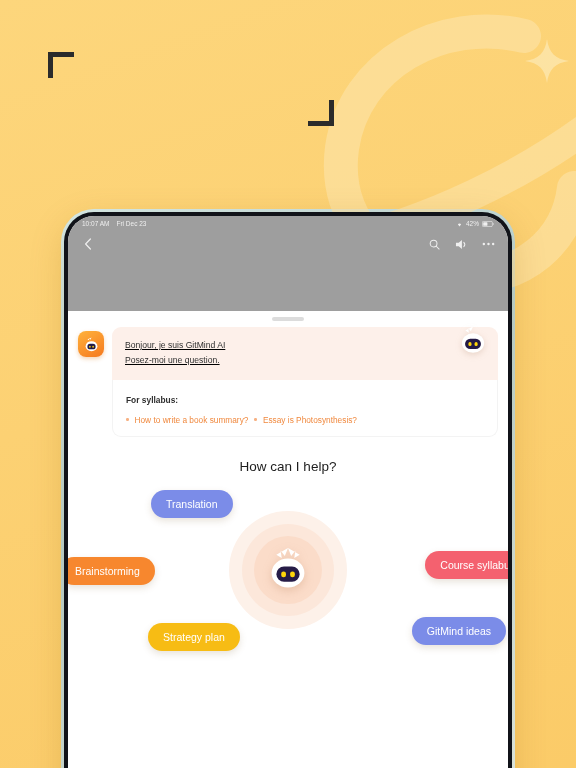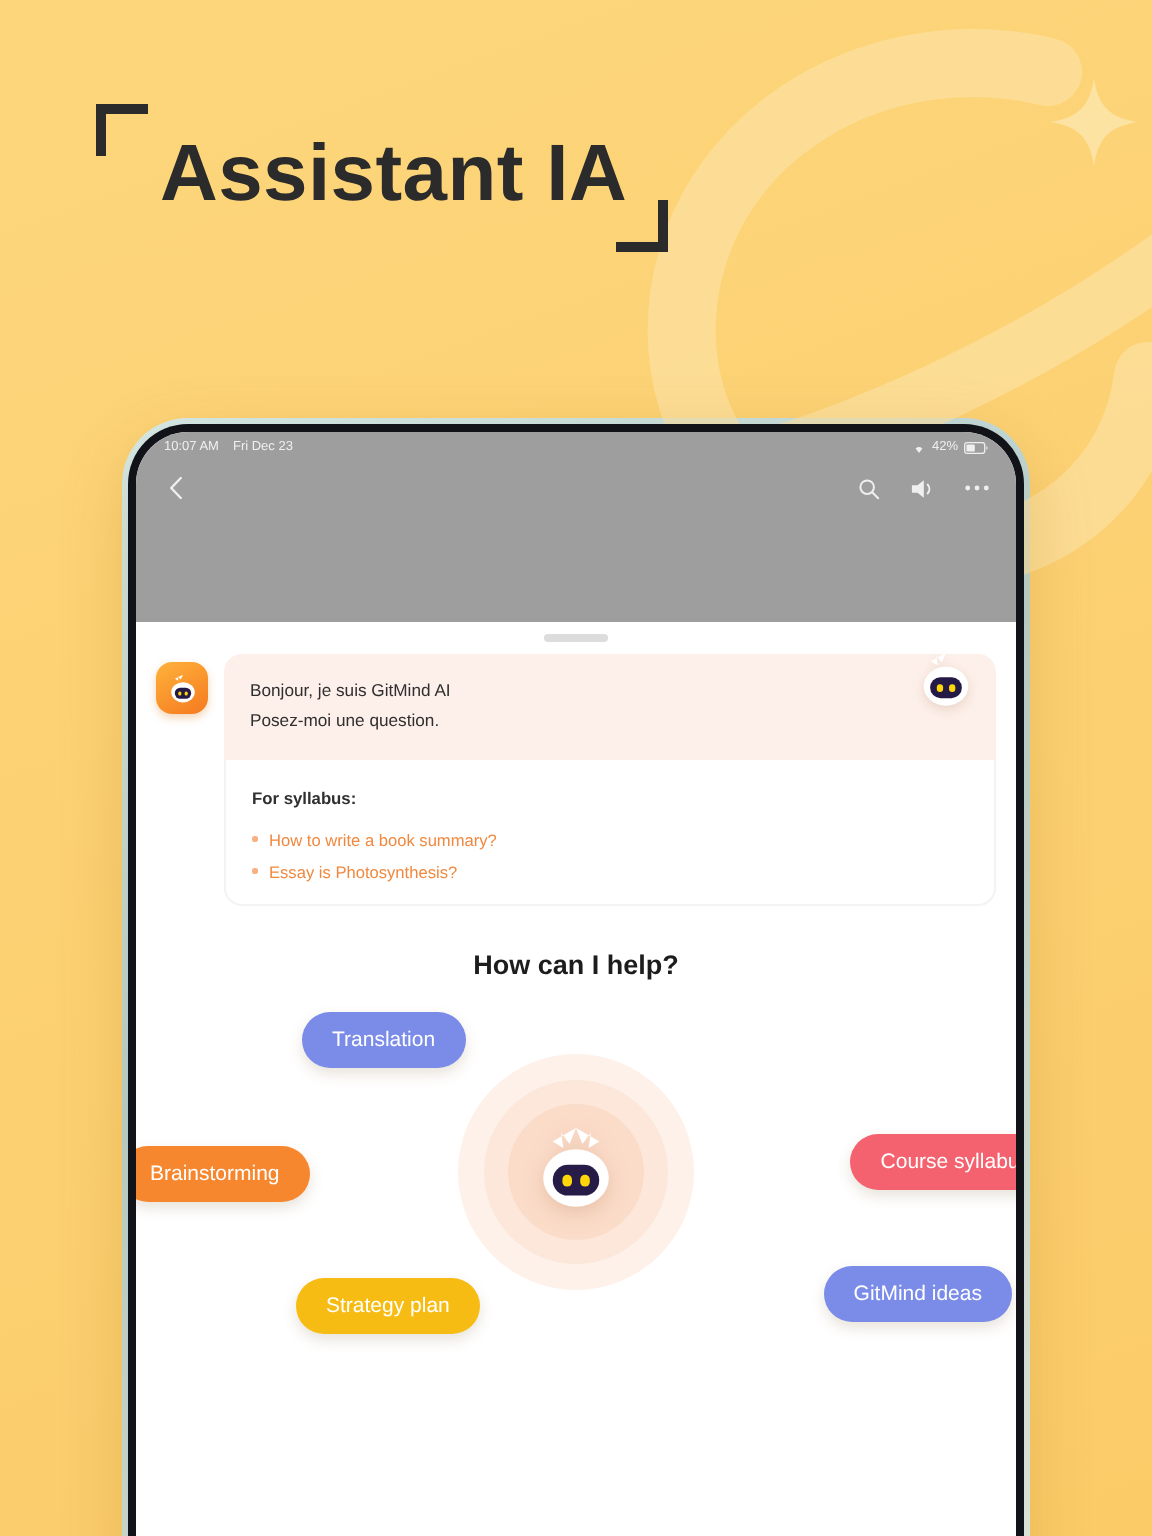--- a/index.html
+++ b/index.html
@@ -149,20 +149,21 @@
     box-shadow:0 2px 4px rgba(220,120,20,.3);
   }
   .bot-badge svg { width:19px; height:19px; display:block; }
 
   .bubble-group { flex:1 1 auto; position:relative; }
   .bubble-top {
     background:#fdf0ea;
     border-radius:9px 9px 0 0;
     padding:11px 13px 12px;
     position:relative;
+    text-decoration:underline;
   }
   .bubble-top .line {
     font-size:8.6px;
     color:#2f2f2f;
     line-height:1.72;
   }
   .bubble-bottom {
     background:#fff;
     border-radius:0 0 9px 9px;
     border:1px solid #f3f3f3;
@@ -179,21 +180,21 @@
   }
   .forex::after {
     content:"";
     position:absolute;
     left:0; right:0; bottom:-2px;
     height:4px;
     background:#fad0b8;
     border-radius:2px;
     z-index:-1;
   }
-  .sugg-list { margin-top:8px; display:flex; flex-direction:column; gap:6px; }
+  .sugg-list { margin-top:8px; display:flex; gap:6px; }
   .sugg {
     font-size:8.3px;
     color:#f0893f;
     display:flex; align-items:center; gap:6px;
     cursor:pointer;
   }
   .sugg .dot {
     width:2.5px; height:2.5px;
     border-radius:50%;
     background:#f7b183;
@@ -205,21 +206,21 @@
     right:8px; top:-2px;
     width:34px; height:32px;
   }
   .mascot-corner svg { width:100%; height:100%; display:block;
     filter:drop-shadow(0 2px 3px rgba(180,140,110,.28)); }
 
   
   .help-title {
     text-align:center;
     font-size:13.5px;
-    font-weight:bold;
+    font-weight:normal;
     color:#1d1d1d;
     margin-top:22px;
     flex:0 0 auto;
   }
 
   
   .stage {
     position:relative;
     flex:1 1 auto;
     margin-top:4px;
@@ -285,21 +286,20 @@
   <div class="sparkle">
     <svg viewBox="0 0 46 46" xmlns="http://www.w3.org/2000/svg">
       <path d="M23 1 C25 15 31 21 45 23 C31 25 25 31 23 45 C21 31 15 25 1 23 C15 21 21 15 23 1 Z" fill="#fde7ae"></path>
     </svg>
   </div>
 </div>
 
 <div class="title-wrap">
   <span class="brk brk-tl"></span>
   <span class="brk brk-br"></span>
-  <div class="title-text">Assistant IA</div>
 </div>
 
 <div class="tablet">
   <div class="screen">
 
     <div class="grey-band">
       <div class="statusbar">
         <div class="sb-left">
           <span>10:07 AM</span>
           <span>Fri Dec 23</span>

